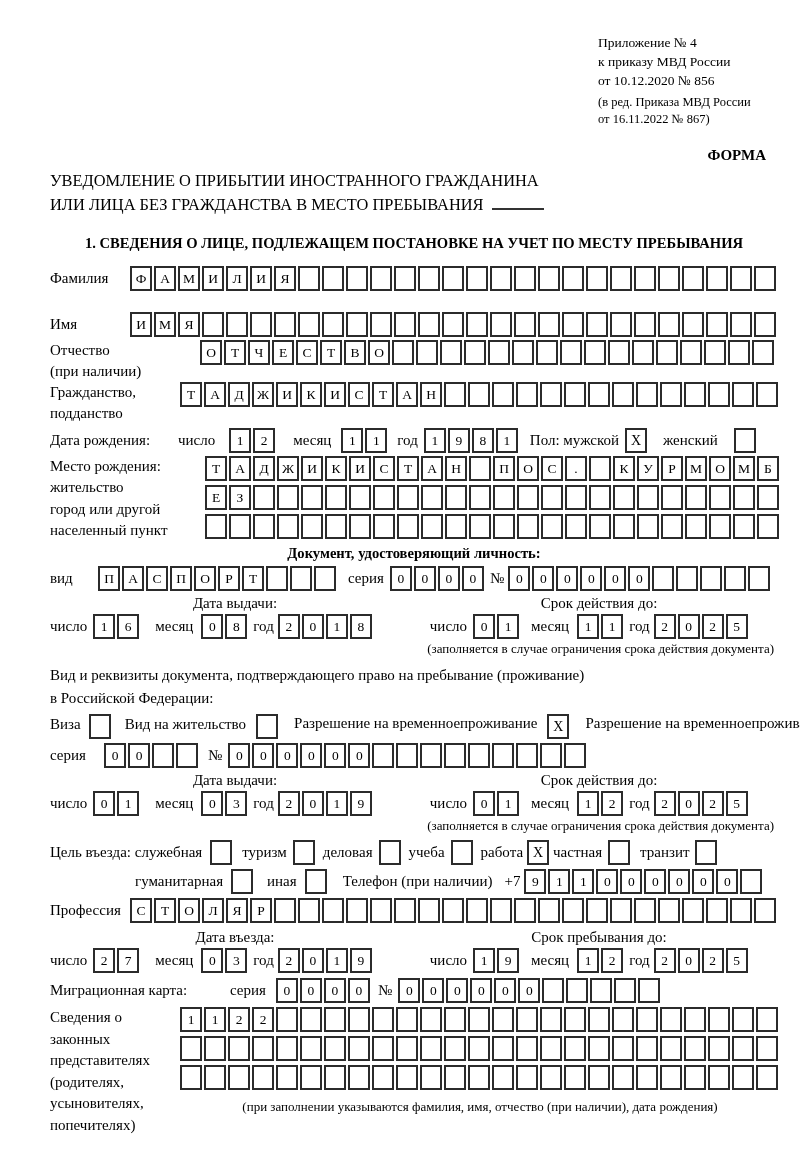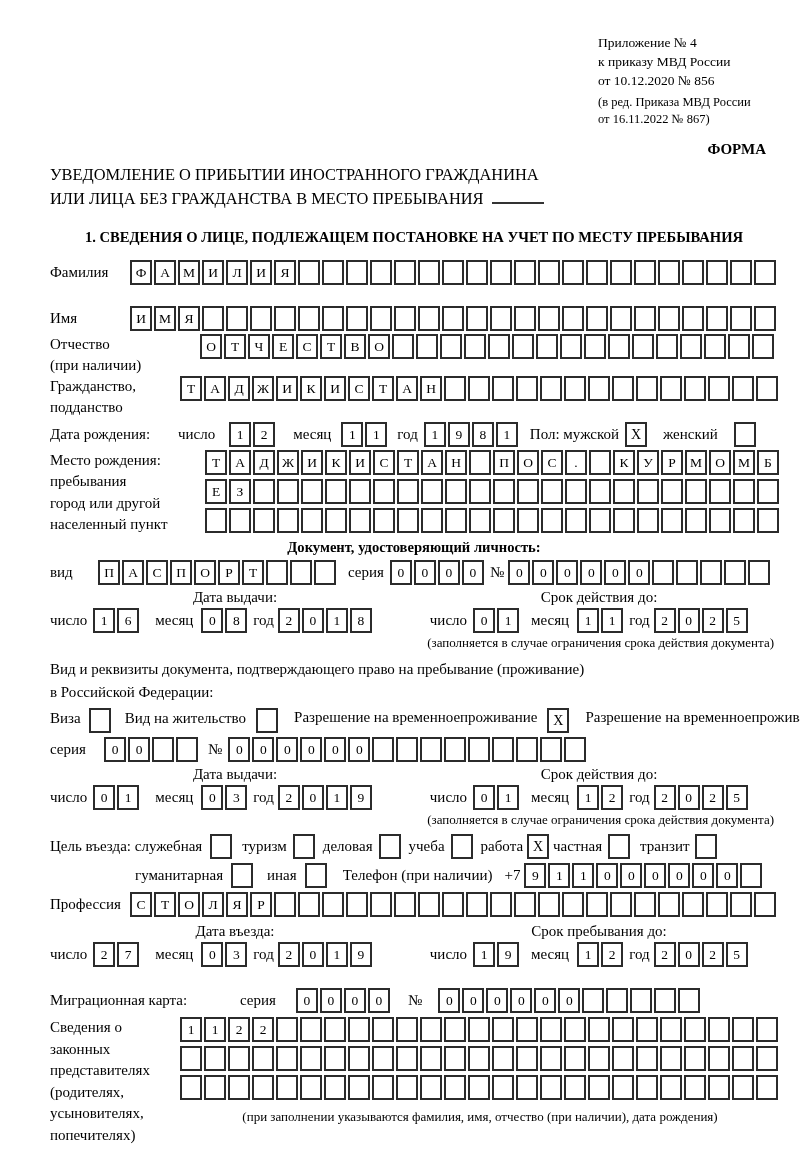--- a/index.html
+++ b/index.html
@@ -3,21 +3,21 @@
 <meta charset="utf-8">
 <style>
   html,body{margin:0;padding:0;background:#fff;}
   .page{
     width:800px;height:1163px;box-sizing:border-box;background:#fff;color:#000000;
     font-family:"Liberation Serif","DejaVu Serif",serif;font-size:15px;
     padding:34px 22px 0 50px;overflow:hidden;position:relative;
   }
   .annex{margin-left:548px;font-size:13.5px;line-height:1.4;}
   .annex-note{font-size:12.5px;margin-top:3px;line-height:1.35;}
-  .forma{text-align:right;margin-right:12px;margin-top:14px;font-weight:bold;font-size:15px;}
+  .forma{text-align:right;margin-right:12px;margin-top:20px;font-weight:bold;font-size:15px;}
   .title{text-align:left;font-weight:normal;font-size:16.4px;margin-top:5px;line-height:1.45;}
   .blank-line{display:inline-block;width:52px;border-bottom:2px solid #333;height:2px;margin-left:8px;}
   .sec-heading{text-align:center;font-weight:bold;font-size:14.6px;margin-top:18px;}
   .doc-heading{text-align:center;font-weight:bold;font-size:14.6px;margin-top:2px;}
   .row{display:flex;align-items:center;margin-top:21px;}
   .rowt{display:flex;align-items:flex-start;margin-top:3px;}
   .cells{display:flex;flex:none;}
   .cell{
     flex:none;width:18px;height:21px;border:2px solid #2b2b2b;margin-right:2px;
     text-align:center;font-size:13.5px;line-height:21px;background:#fff;
@@ -224,21 +224,21 @@
       </span>
     <span class="lbl mr6">Пол: мужской</span>
     <span class="cb mr16">X</span>
     <span class="lbl mr16">женский</span>
     <span class="cb"></span>
   </div>
 
   <div class="rowt">
     <span class="lblblock lh22 w155">
       <span>Место рождения:</span>
-      <span>пребывания</span>
+      <span>жительство</span>
       <span>город или другой</span>
       <span>населенный пункт</span>
     </span>
     <span class="colcells">
       <span class="cells">
           <span class="cell">Т</span>
           <span class="cell">А</span>
           <span class="cell">Д</span>
           <span class="cell">Ж</span>
           <span class="cell">И</span>
@@ -601,21 +601,21 @@
       </span>
     <span class="lbl mr4">год</span>
     <span class="cells">
         <span class="cell">2</span>
         <span class="cell">0</span>
         <span class="cell">2</span>
         <span class="cell">5</span>
       </span>
   </div>
 
-  <div class="row" style="margin-top:21px;gap:10px;">
+  <div class="row" style="margin-top:5px;">
     <span class="lbl w180">Миграционная карта:</span>
     <span class="lbl mr10">серия</span>
     <span class="cells mr6">
         <span class="cell">0</span>
         <span class="cell">0</span>
         <span class="cell">0</span>
         <span class="cell">0</span>
       </span>
     <span class="lbl mr6">№</span>
     <span class="cells">

